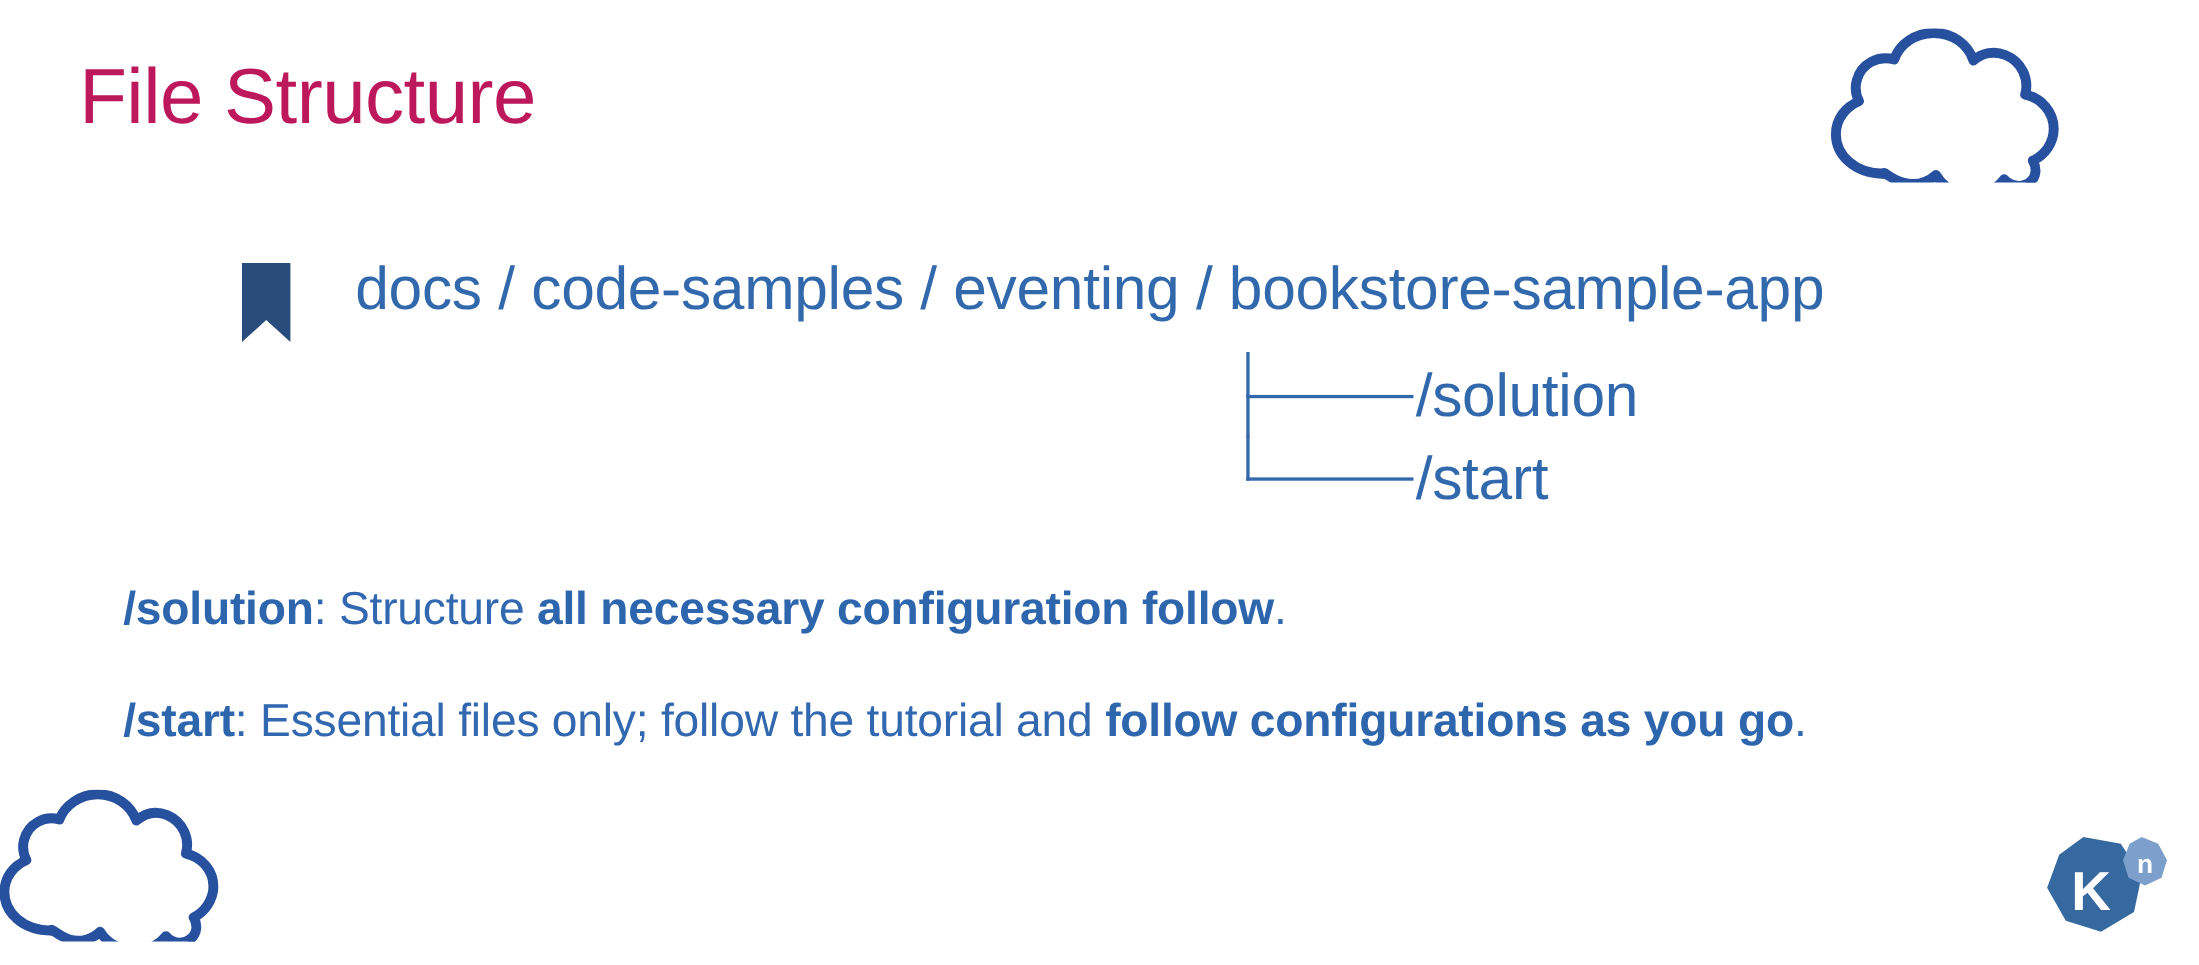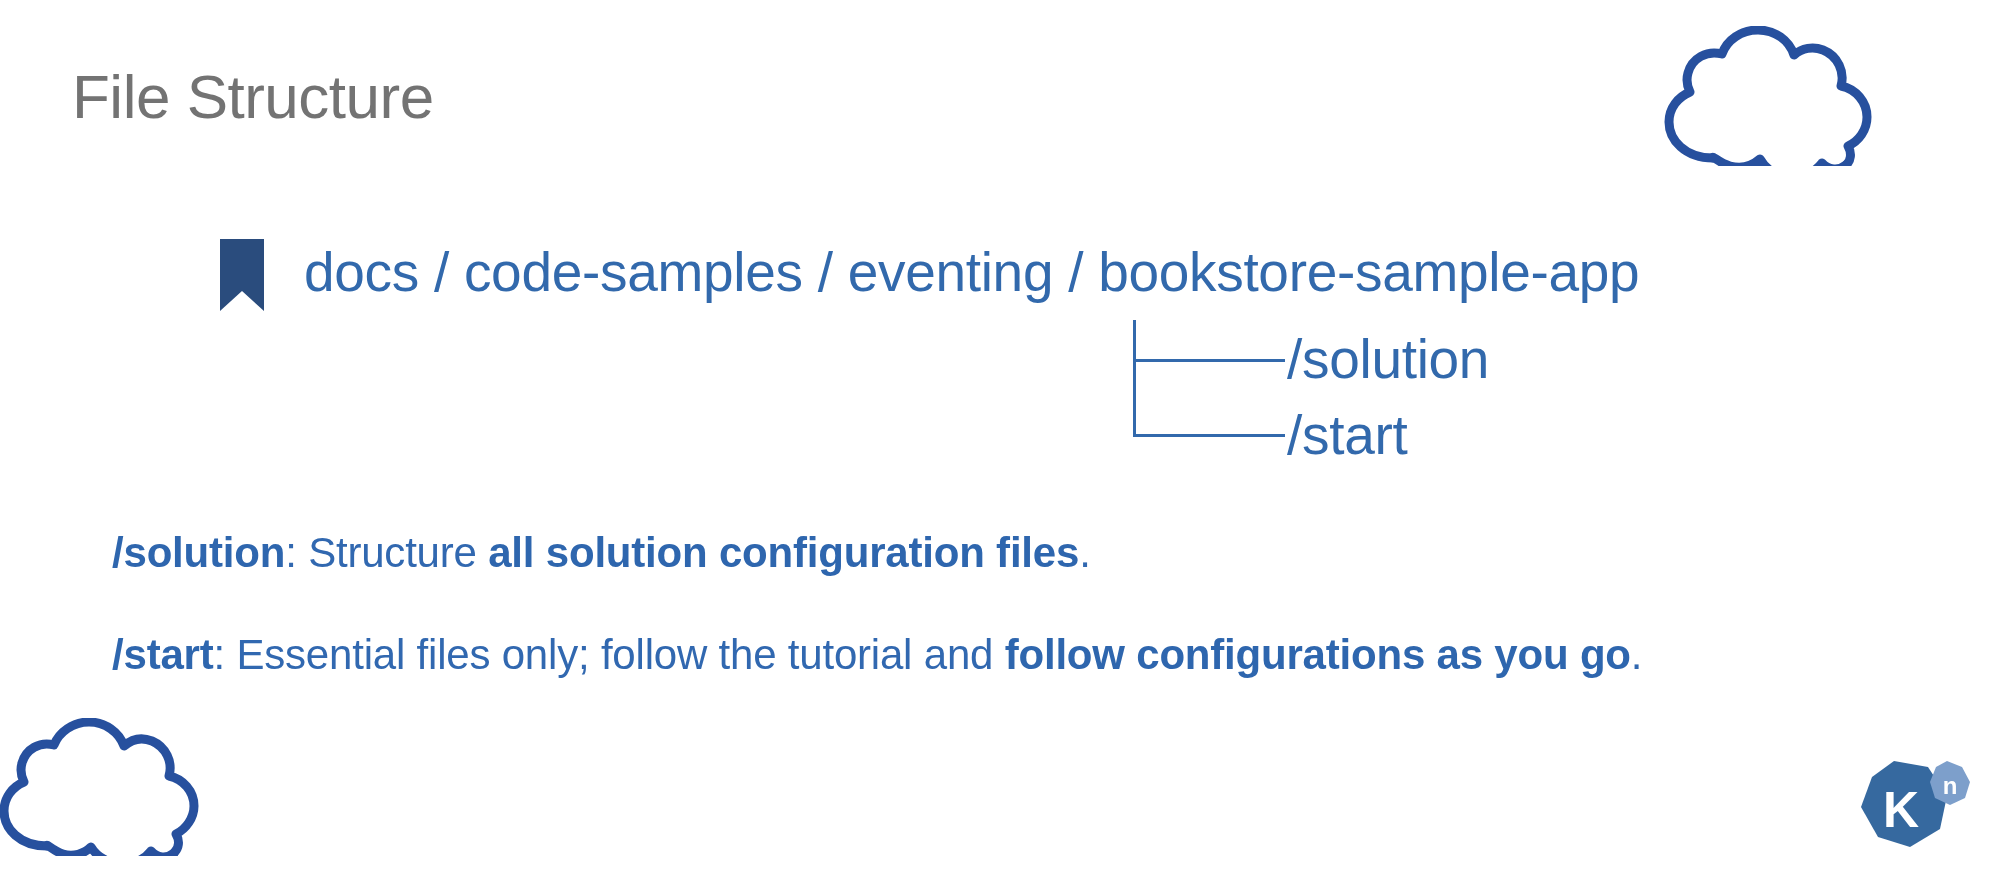--- a/index.html
+++ b/index.html
@@ -13,26 +13,26 @@
     position: relative;
     overflow: hidden;
     font-family: "Liberation Sans", sans-serif;
     -webkit-font-smoothing: antialiased;
   }
 
   
   #slide-title {
     position: absolute;
     left: 72px;
-    top: 64px;
-    font-size: 62px;
+    top: 52px;
+    font-size: 71px;
     line-height: 1.05;
     font-weight: 400;
     letter-spacing: -0.5px;
-    color: #737373;
+    color: #be185d;
     white-space: nowrap;
   }
 
   
   .cloud {
     position: absolute;
   }
   #cloud-top-right {
     left: 1655px;
     top: 26px;
@@ -45,21 +45,22 @@
     width: 225px;
     height: 138px;
   }
 
   
   #path-row {
     position: absolute;
     left: 218px;
     top: 232px;
     display: flex;
-    align-items: center;
+    align-items: flex-start;
+    gap: 19px;
   }
   #bookmark-icon {
     width: 48px;
     height: 76px;
     flex: 0 0 auto;
     margin-top: 5px;
   }
   #path-text {
     margin-left: 38px;
     font-size: 55px;
@@ -186,21 +187,21 @@
 
 <div class="tree-row" id="tree-row-start">
   <div class="branch-glyph branch-ell">
     <div class="vline"></div>
     <div class="hline"></div>
   </div>
   <div class="tree-label">/start</div>
 </div>
 
 <div class="body-line" id="body-line-solution">
-  <b>/solution</b><span>: Structure </span><b>all solution configuration files</b><span>.</span>
+  <b>/solution</b><span>: Structure </span><b>all necessary configuration follow</b><span>.</span>
 </div>
 
 <div class="body-line" id="body-line-start">
   <b>/start</b><span>: Essential files only; follow the tutorial and </span><b>follow configurations as you go</b><span>.</span>
 </div>
 
 <div class="cloud" id="cloud-bottom-left">
   <svg viewBox="0 0 225 138" width="225" height="138" aria-hidden="true">
     <path d="M55 128
              C 28 128 12 111 12 93

